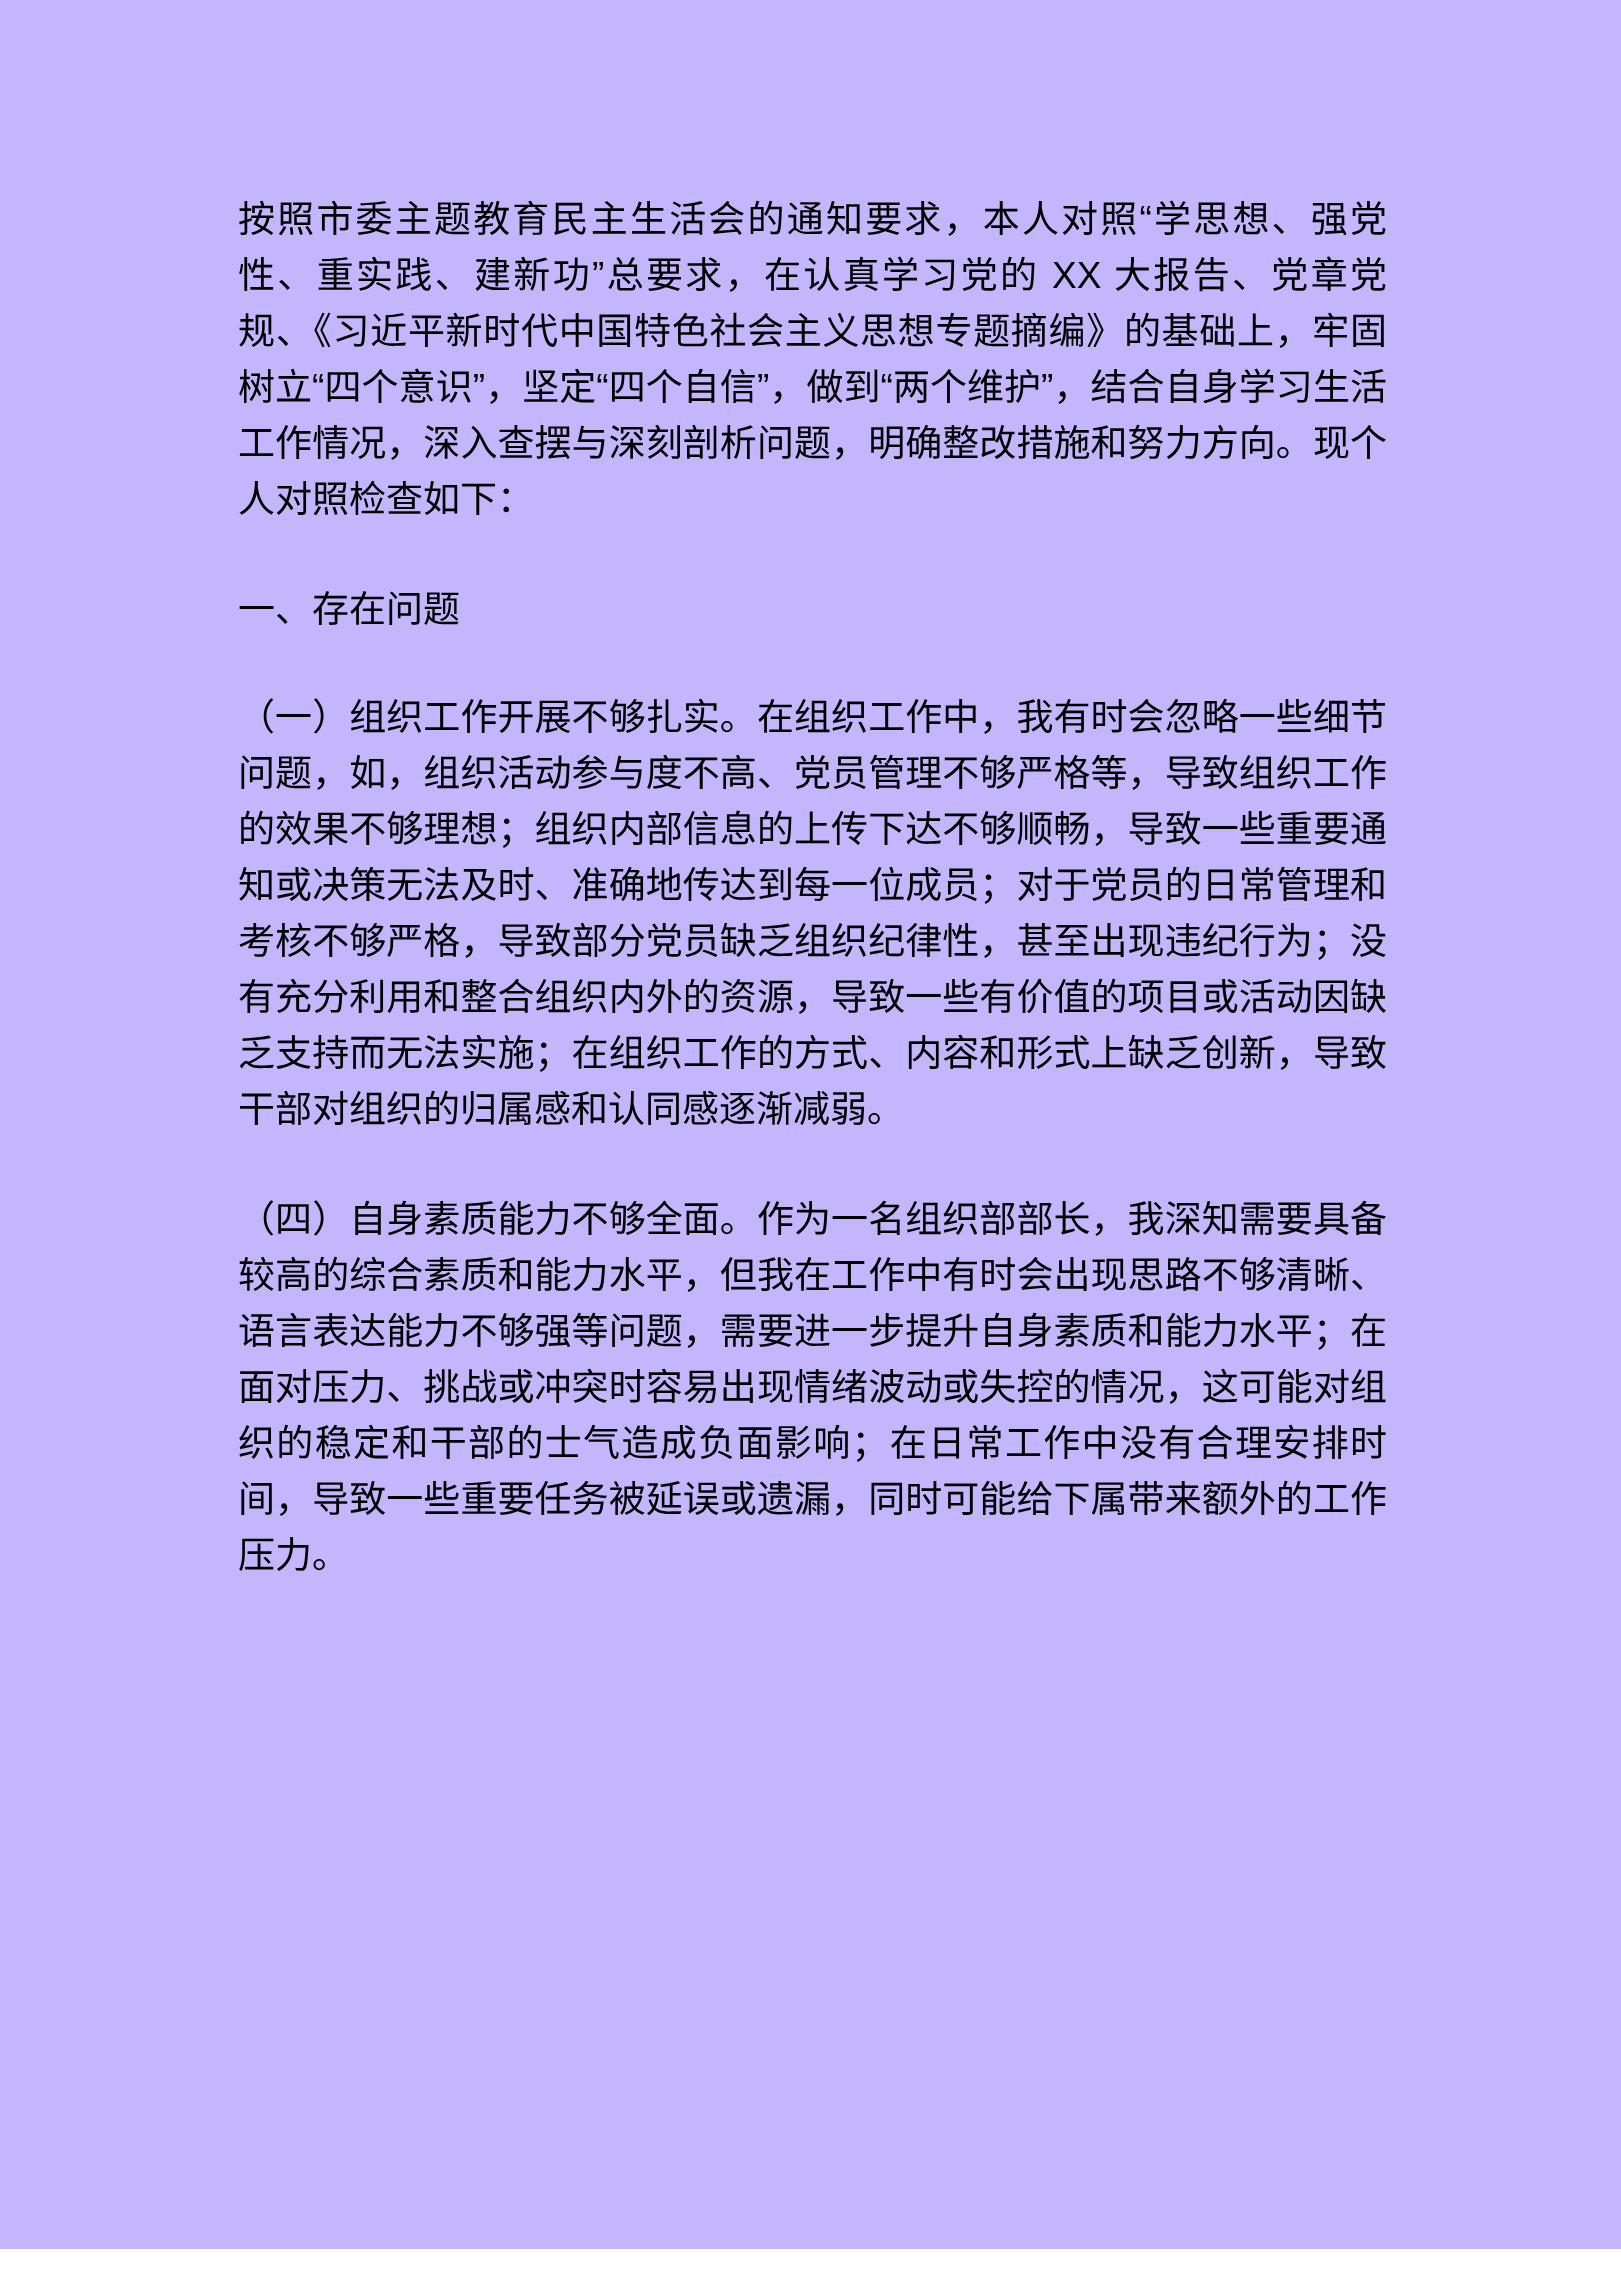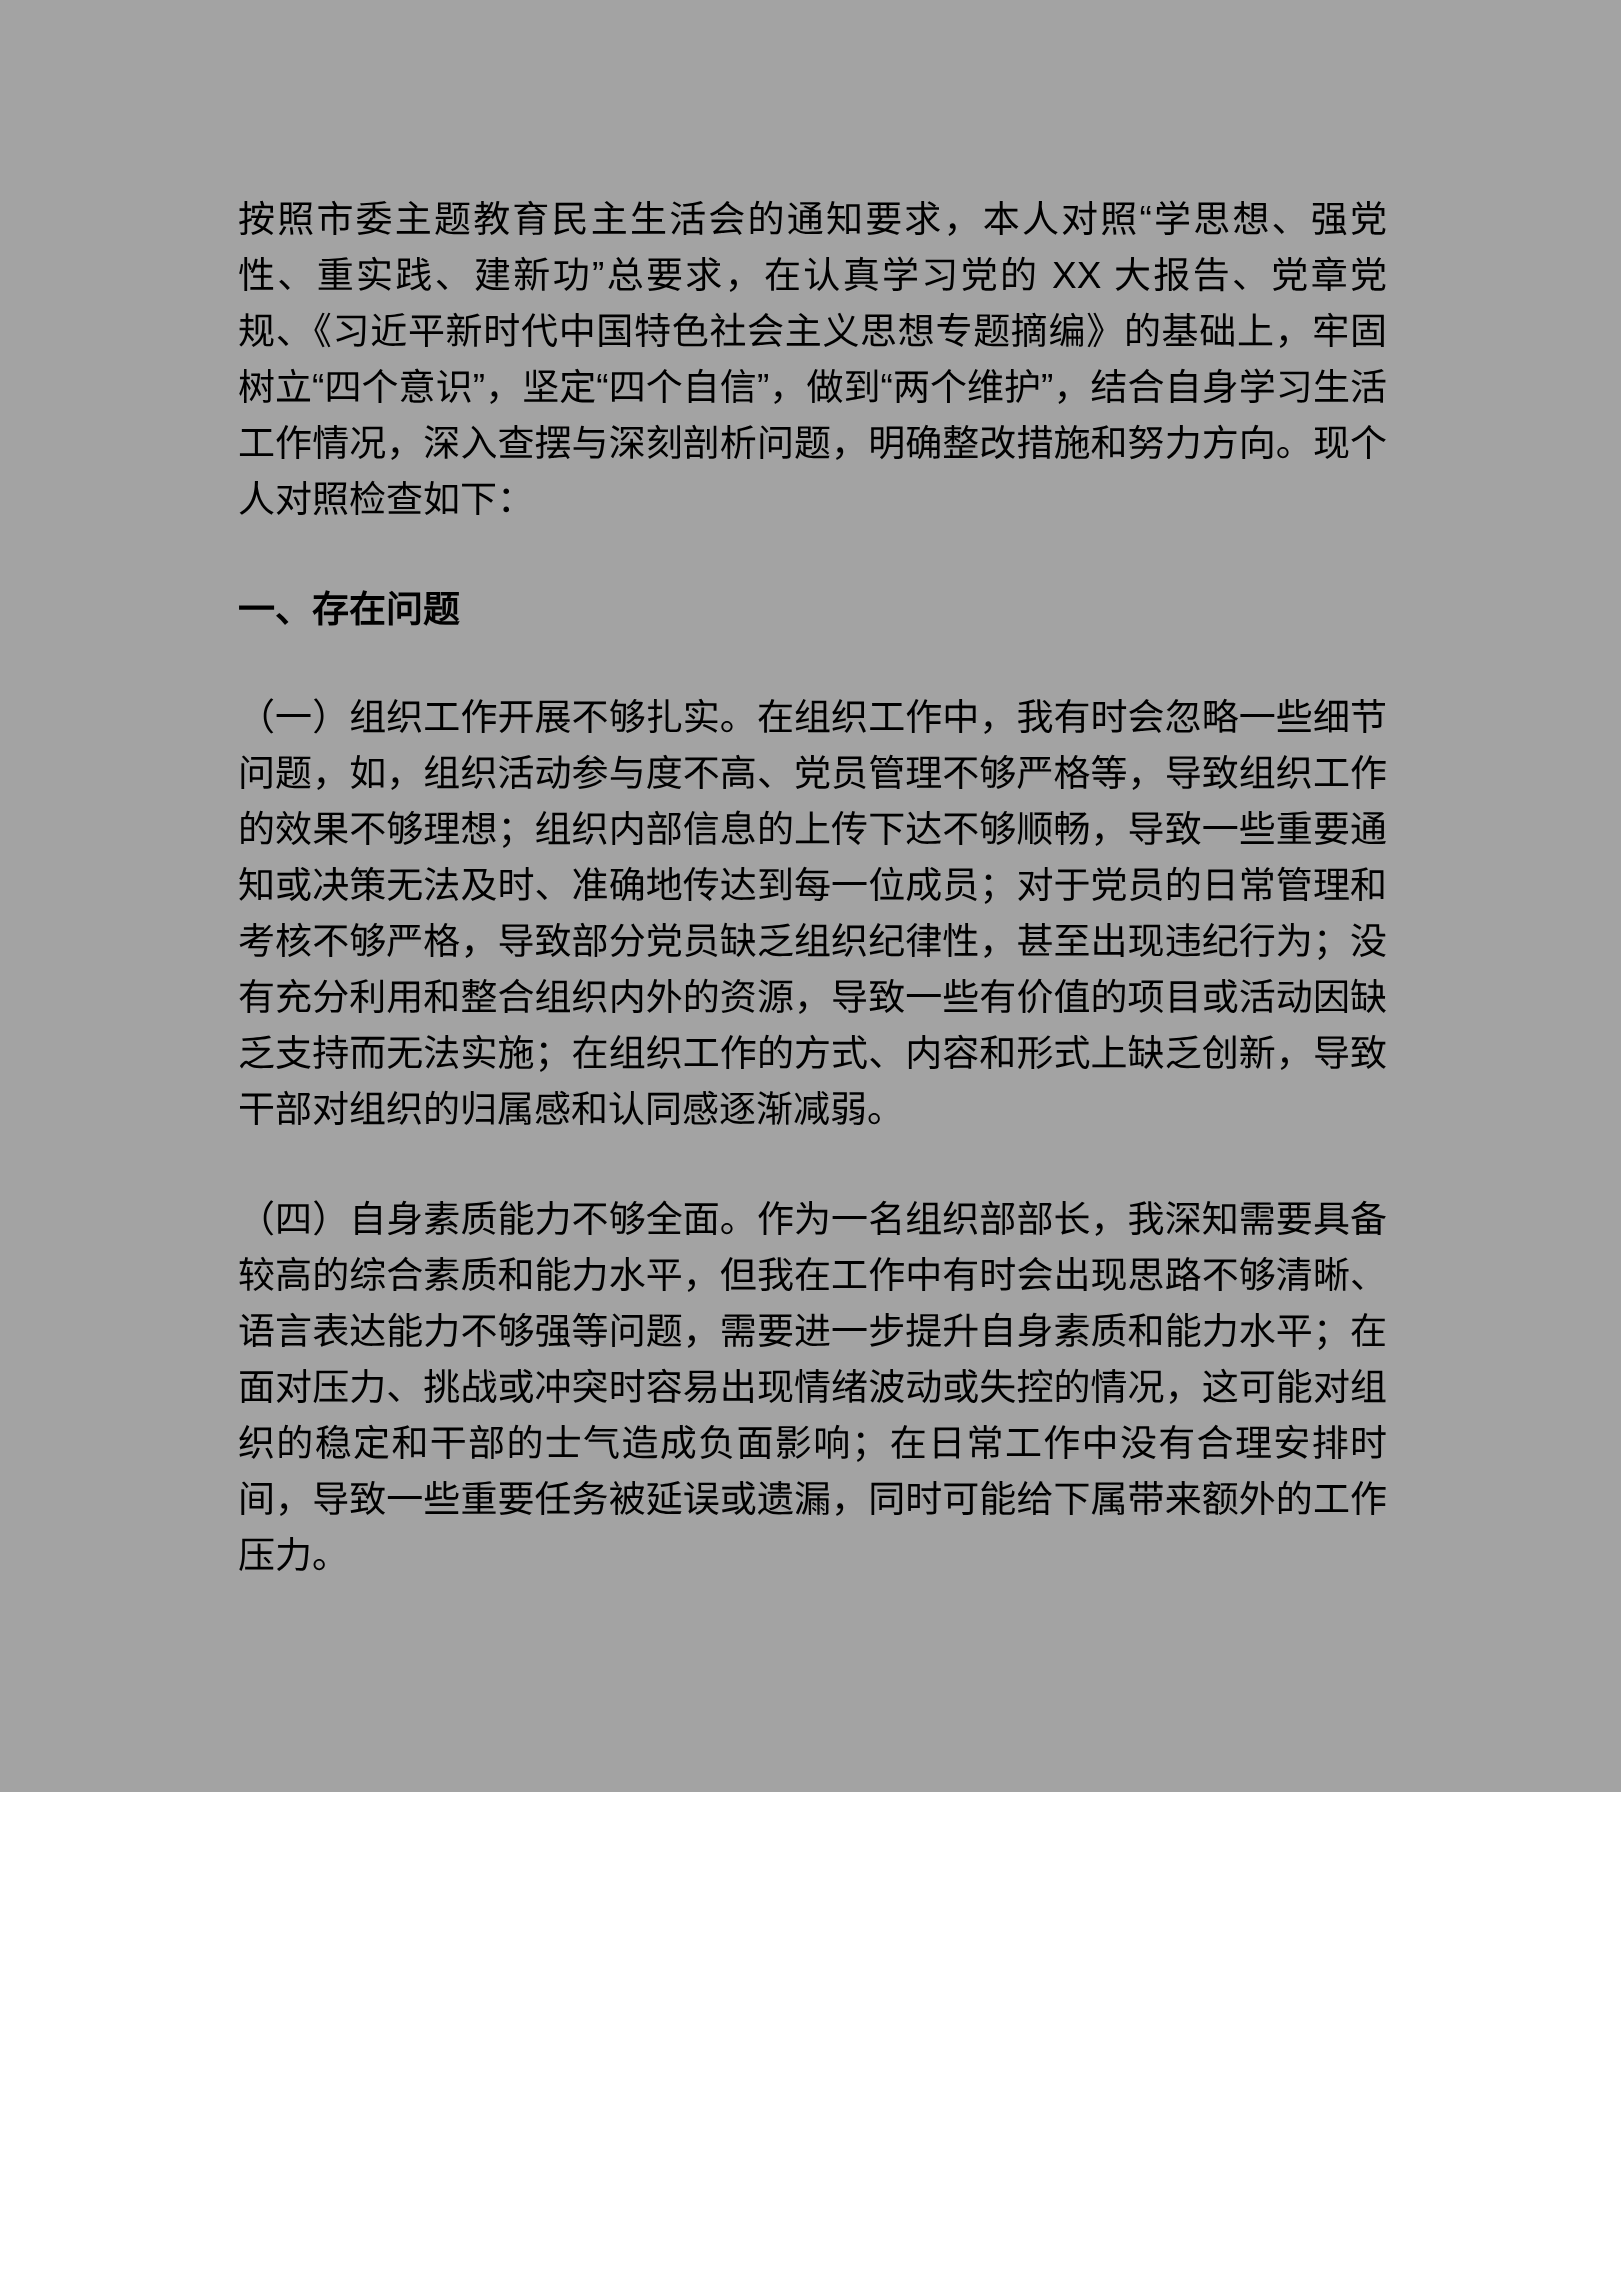--- a/index.html
+++ b/index.html
@@ -7,23 +7,23 @@
     margin: 0;
     padding: 0;
     background: #ffffff;
   }
   body {
     font-family: "Liberation Sans", "DejaVu Sans", sans-serif;
     color: #000000;
   }
   .page {
     width: 1621px;
-    height: 1792px;
+    height: 2249px;
     box-sizing: border-box;
-    background: #a3a3a3;
+    background: #c4b5fd;
     position: relative;
     overflow: hidden;
     margin: 0 auto;
   }
   .doc-body {
     position: absolute;
     left: 238px;
     top: 192px;
     width: 1149px;
   }
@@ -38,21 +38,21 @@
     font-weight: 400;
   }
   .para.intro {
     margin-bottom: 54px;
   }
   .heading {
     font-size: 37px;
     line-height: 56px;
     margin: 0 0 52px 0;
     text-indent: 0px;
-    font-weight: 700;
+    font-weight: 400;
     color: #000000;
   }
   .para.sub {
     text-indent: 0;
     margin-bottom: 54px;
   }
   .para.sub:last-child {
     margin-bottom: 0;
   }
 </style>

